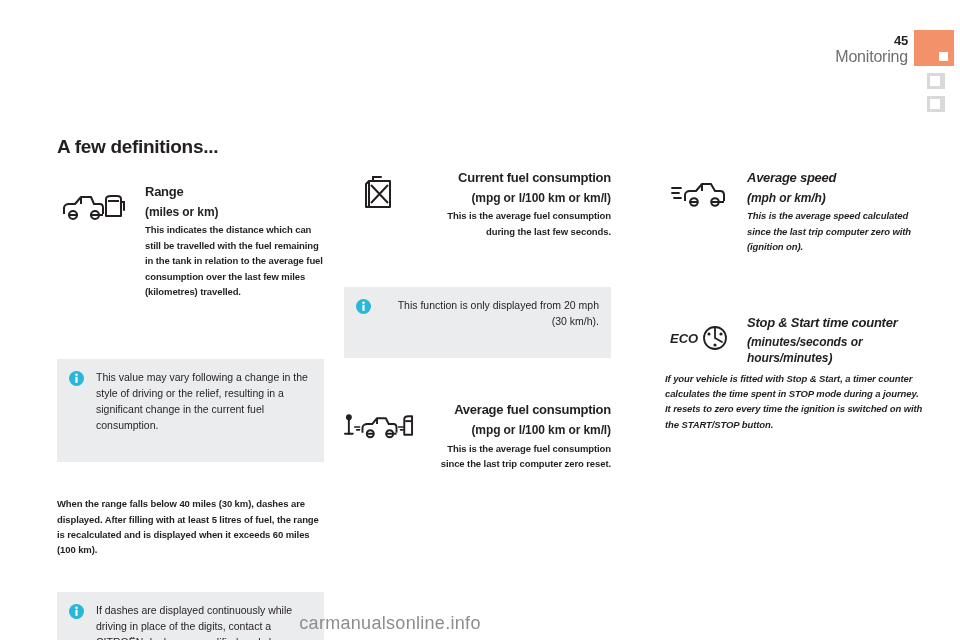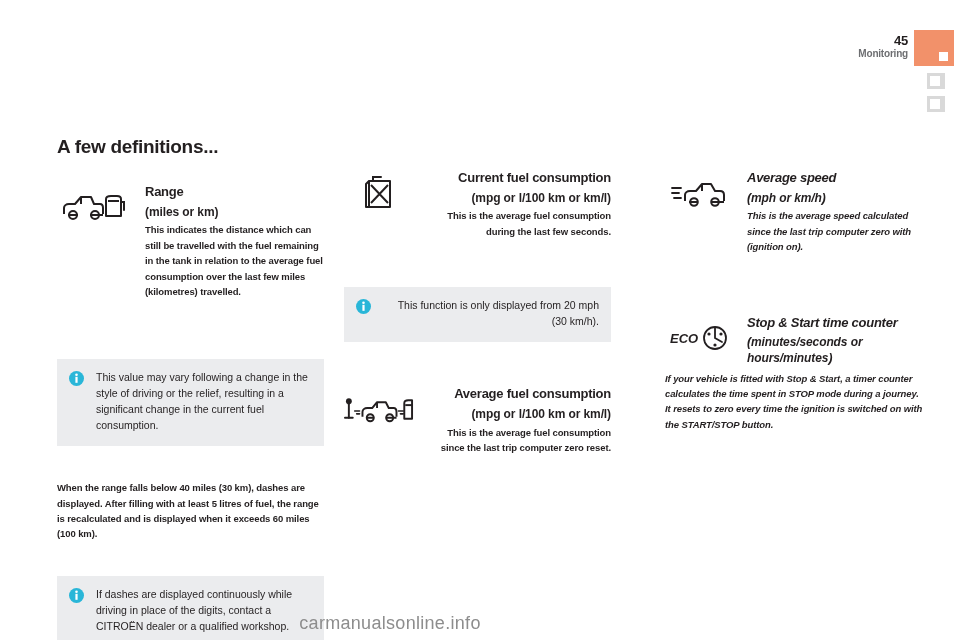--- a/index.html
+++ b/index.html
@@ -25,22 +25,22 @@
     line-height: 1;
   }
   .page-number {
     font-size: 13px;
     font-weight: bold;
     color: #231f20;
     display: block;
     letter-spacing: -0.2px;
   }
   .section-name {
-    font-size: 10px;
-    font-weight: bold;
+    font-size: 16px;
+    font-weight: normal;
     color: #6d6e71;
     display: block;
     margin-top: 2px;
     letter-spacing: -0.2px;
     margin-left: 43px;
   }
 
   
   .tab-strip {
     position: absolute;
@@ -150,21 +150,21 @@
     font-weight: bold;
     color: #231f20;
     line-height: 1.62;
     margin: 0;
     letter-spacing: -0.1px;
   }
 
   
   .info-box {
     background: #ebecee;
-    padding: 11px 12px 12px 12px;
+    padding: 11px 12px 28px 12px;
     display: flex;
     align-items: flex-start;
   }
   .info-icon {
     flex: 0 0 auto;
     width: 15px;
     height: 15px;
     margin-right: 12px;
     margin-top: 1px;
   }

